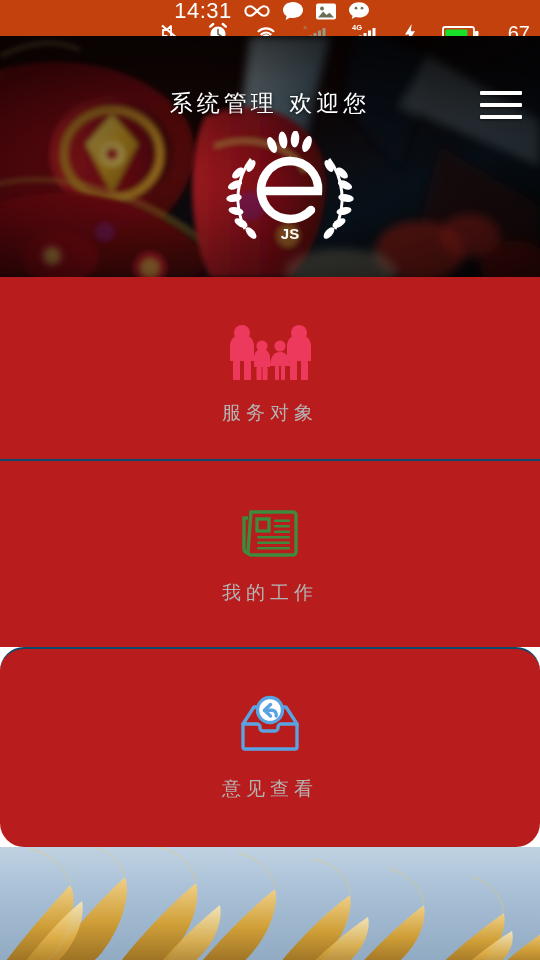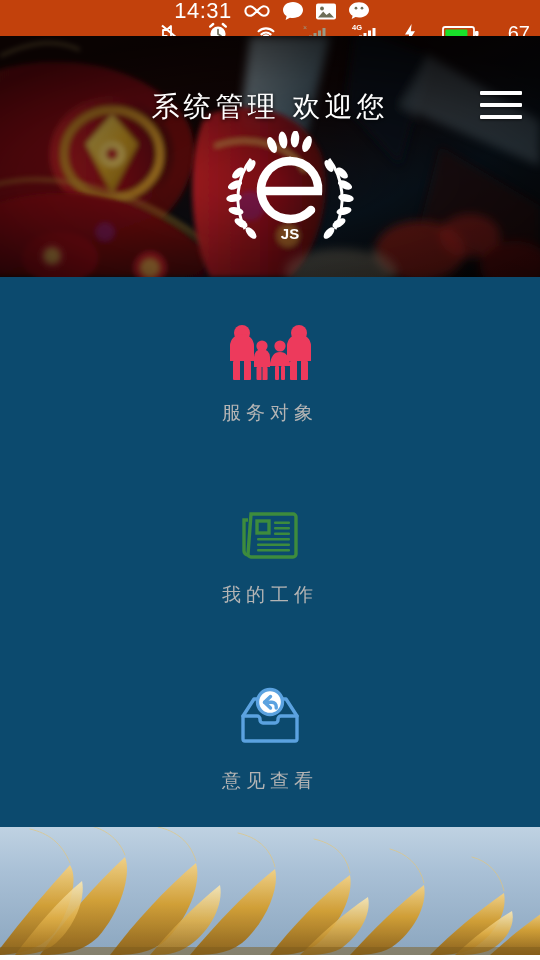--- a/index.html
+++ b/index.html
@@ -31,21 +31,21 @@
     background:#1b0708;
   }
   .hero-photo{ position:absolute; inset:0; }
   .hero-vig{
     position:absolute; inset:0;
     background:
       radial-gradient(ellipse 70% 60% at 52% 60%, rgba(0,0,0,0.12) 0%, rgba(0,0,0,0.50) 70%, rgba(0,0,0,0.72) 100%);
   }
   .hero-title{
     position:absolute; top:52px; left:0; right:0; text-align:center;
-    color:#fff; font-size:28px; letter-spacing:4px;
+    color:#fff; font-size:23px; letter-spacing:4px;
     font-family:"DejaVu Serif","Liberation Serif",serif;
     text-shadow:0 1px 4px rgba(0,0,0,.85);
     z-index:5;
   }
   .hamburger{
     position:absolute; top:52px; right:18px; width:42px; height:34px;
     display:flex; flex-direction:column; justify-content:space-between;
     padding:3px 0; z-index:6; cursor:pointer;
   }
   .hamburger i{ display:block; height:4px; background:#fff; border-radius:1px;
@@ -53,26 +53,26 @@
   .logo-wrap{
     position:absolute; left:50%; top:95px; transform:translateX(-50%);
     width:150px; height:125px; z-index:5;margin-left:20px;
   }
 
   
   .menu{ width:100%; background:#fff; }
   .menu-item{
     position:relative; width:100%;
     display:flex; flex-direction:column; align-items:center; justify-content:center;
-    cursor:pointer; background:#0c4a6e;
+    cursor:pointer; background:#b91c1c;
   }
   .menu-item.m1{ height:182px; padding-top:14px; }
   .menu-item.m2{ height:188px; }
-  .menu-item.m3{ height:180px; }
-  .menu-item + .menu-item{ border-top:6px solid #0c4a6e; }
+  .menu-item.m3{ height:200px;border-radius:24px; }
+  .menu-item + .menu-item{ border-top:2px solid #0c4a6e; }
   .menu-icon{ display:flex; align-items:center; justify-content:center; }
   .menu-label{
     margin-top:20px; font-size:19px; color:#b4b4b4; letter-spacing:5px;
     font-family:"DejaVu Serif","Liberation Serif",serif;
   }
 
   
   .banner{ position:relative; width:100%; height:128px; overflow:hidden; background:#9fb6cd; }
   .banner-sky{
     position:absolute; inset:0;

